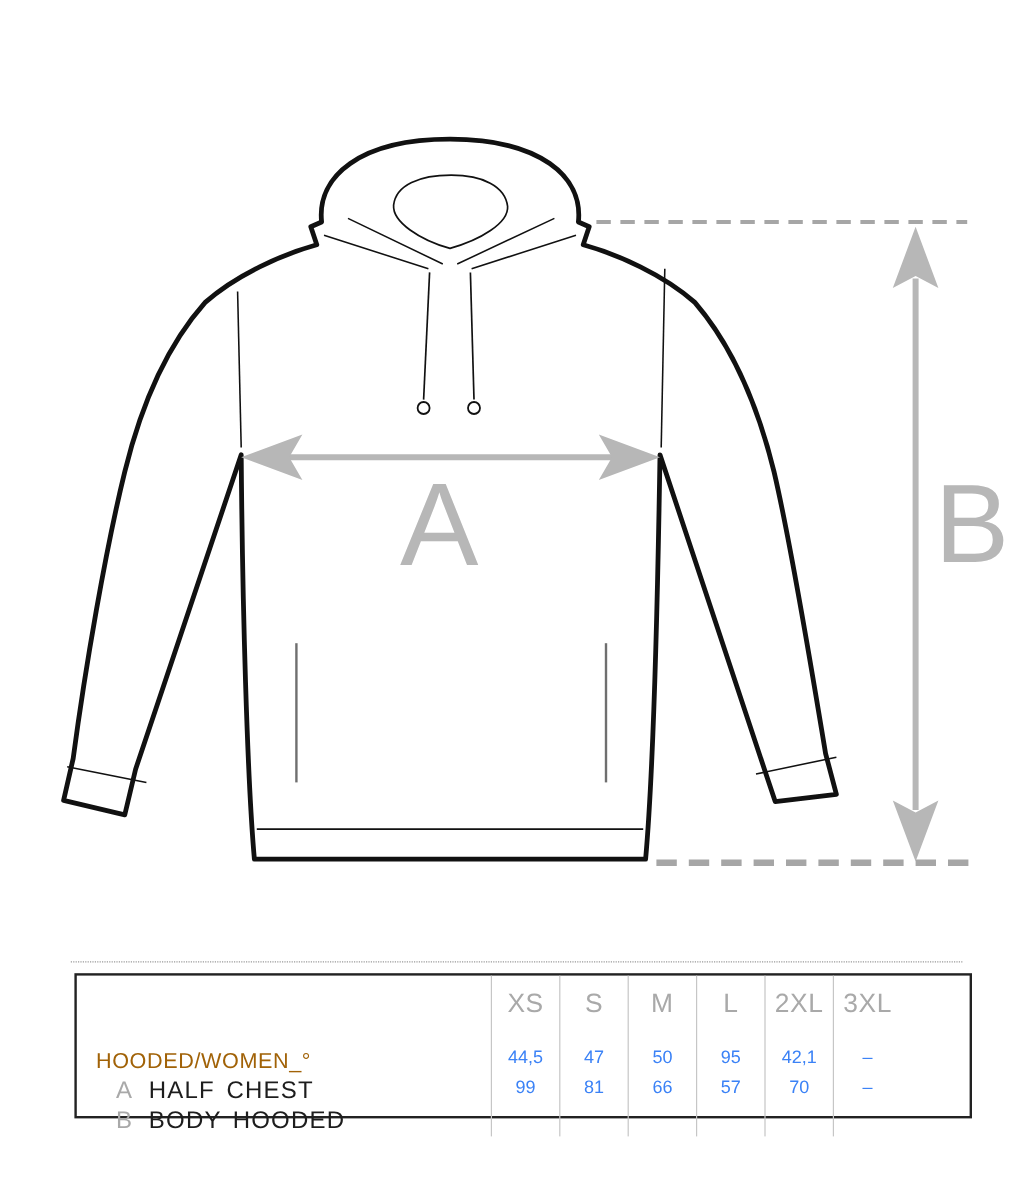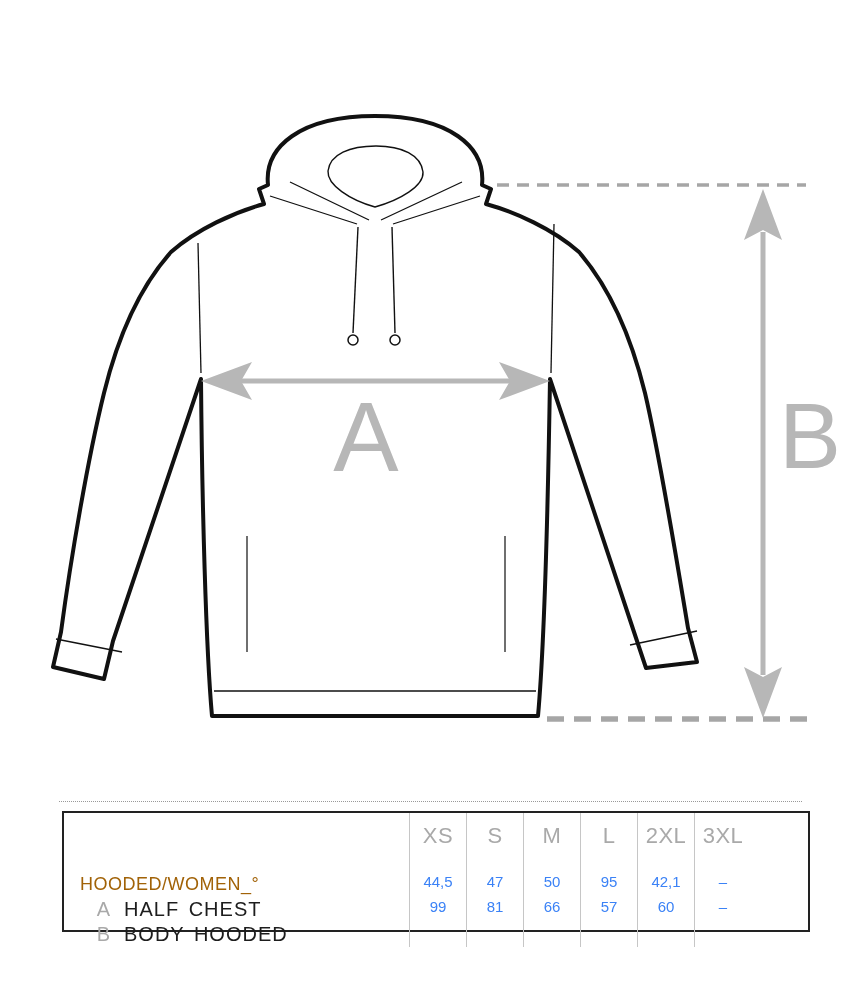--- a/index.html
+++ b/index.html
@@ -128,21 +128,21 @@
     <div class="size-col">
       <div class="size-name">L</div>
       <div class="val">95</div>
       <div class="val">57</div>
     </div>
 
 
     <div class="size-col">
       <div class="size-name">2XL</div>
       <div class="val">42,1</div>
-      <div class="val">60</div>
+      <div class="val">70</div>
     </div>
 
     <div class="size-col">
       <div class="size-name">3XL</div>
       <div class="val">–</div>
       <div class="val">–</div>
     </div>
 
   </div>
 </div>

